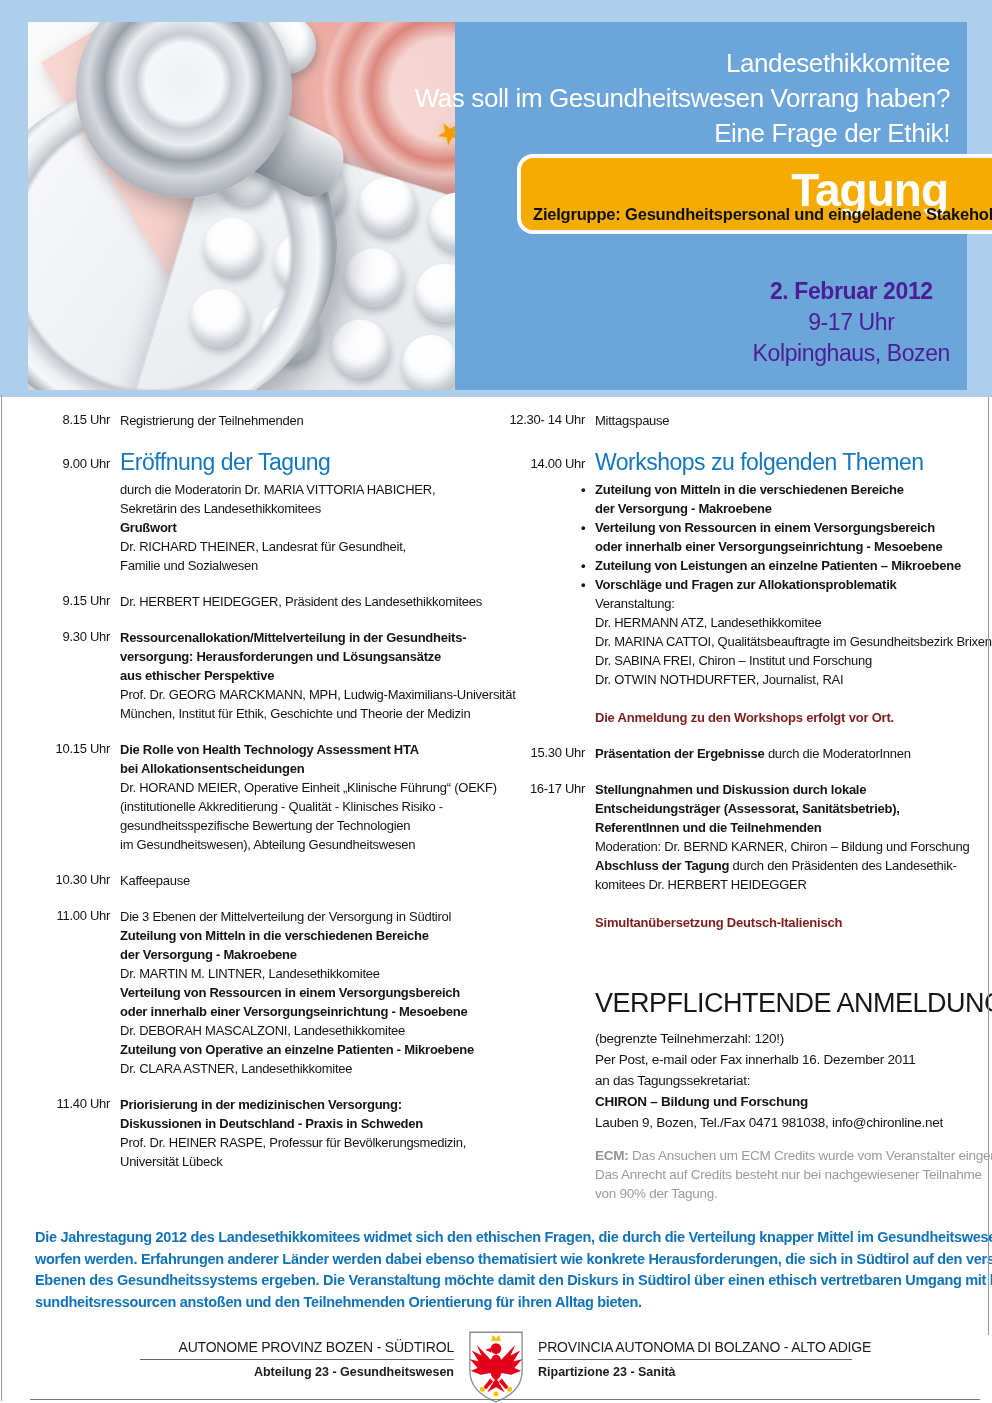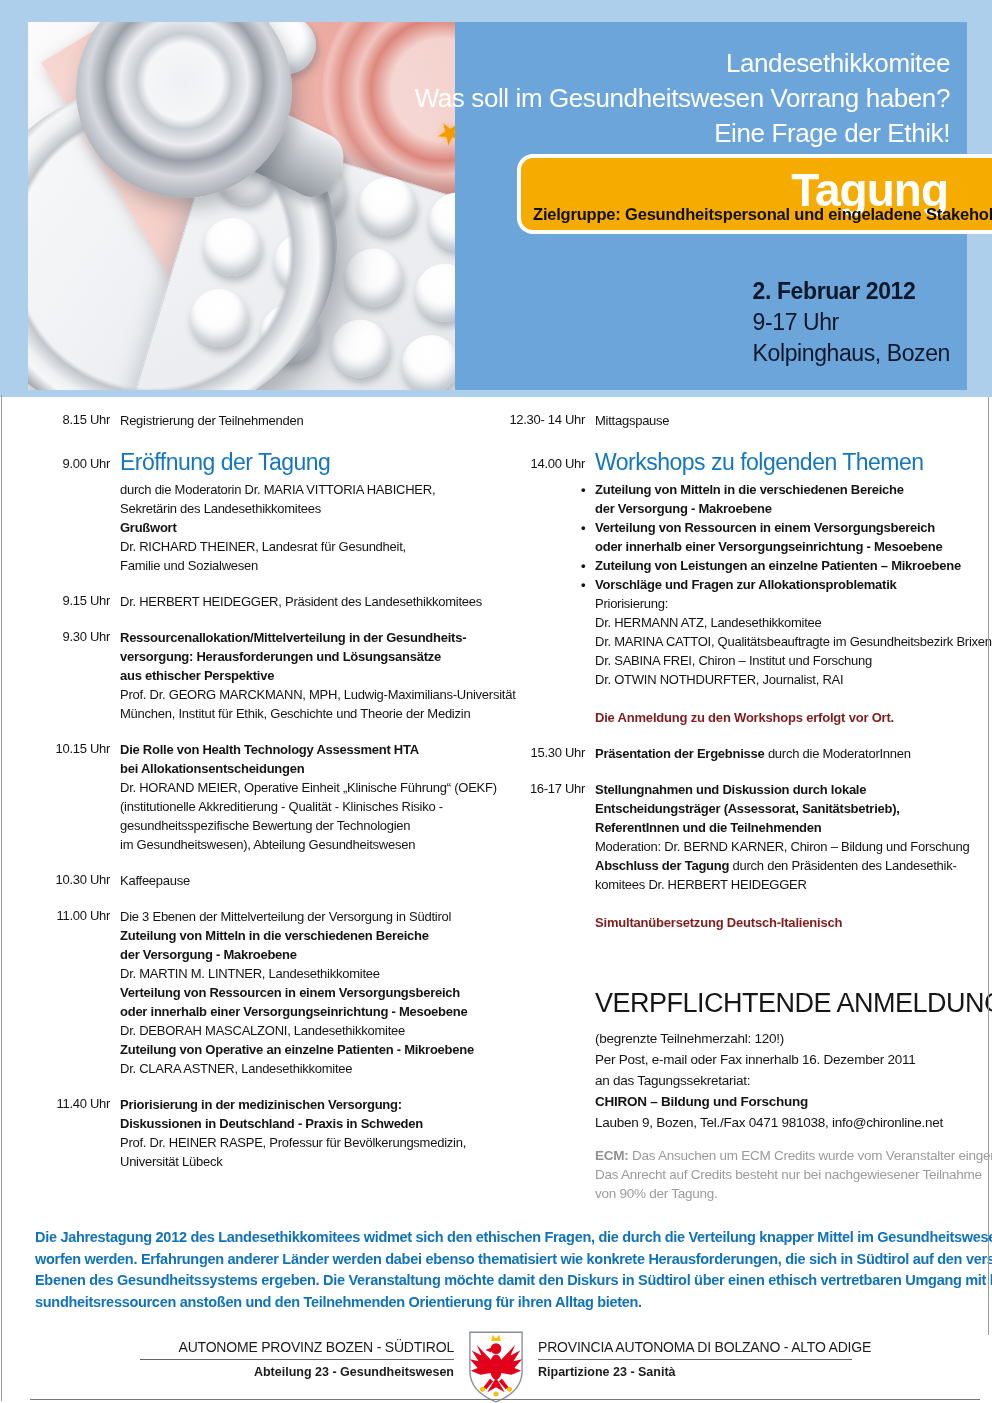--- a/index.html
+++ b/index.html
@@ -45,21 +45,21 @@
 
   .panel{position:absolute;left:455px;top:22px;width:512px;height:368px;background:#6ba5d9;}
   .headline{position:absolute;right:42px;top:46px;text-align:right;color:#fff;
             font-size:26px;font-weight:normal;line-height:35px;letter-spacing:-0.4px;white-space:nowrap;}
   .badge{position:absolute;left:517px;top:154px;right:0;height:80px;box-sizing:border-box;
          background:#f5ab00;border:4px solid #fff;border-right:none;border-radius:16px 0 0 16px;}
   .badge-title{text-align:right;padding:9px 44px 0 0;font-size:46px;font-weight:bold;color:#fff;
                line-height:1;letter-spacing:-1px;}
   .badge-subtitle{position:absolute;left:12px;bottom:6px;font-size:16.5px;font-weight:bold;
                   color:#101010;letter-spacing:-0.2px;white-space:nowrap;}
-  .date-block{position:absolute;right:42px;top:276px;text-align:left;color:#0f172a;
+  .date-block{position:absolute;right:42px;top:276px;text-align:center;color:#4c1d95;
               font-size:23px;line-height:31px;letter-spacing:-0.4px;white-space:nowrap;}
   .date-line1{font-weight:bold;}
 
   
   .program{display:flex;padding:14px 14px 0 28px;}
   .col-left{width:469px;flex:none;}
   .col-right{flex:1;min-width:0;}
   .item{display:grid;grid-template-columns:82px 1fr;column-gap:10px;margin-bottom:17px;}
   .col-right .item{grid-template-columns:88px 1fr;}
   .time{text-align:right;font-size:13px;letter-spacing:-0.3px;white-space:nowrap;padding-top:1px;color:#141414;}
@@ -299,21 +299,21 @@
                 <div class="line" data-style="n"><span class="b">der Versorgung - Makroebene</span><span class="r"></span></div>
 
                 <div class="line" data-style="bullet"><span class="b">Verteilung von Ressourcen in einem Versorgungsbereich</span><span class="r"></span></div>
 
                 <div class="line" data-style="n"><span class="b">oder innerhalb einer Versorgungseinrichtung - Mesoebene</span><span class="r"></span></div>
 
                 <div class="line" data-style="bullet"><span class="b">Zuteilung von Leistungen an einzelne Patienten – Mikroebene</span><span class="r"></span></div>
 
                 <div class="line" data-style="bullet"><span class="b">Vorschläge und Fragen zur Allokationsproblematik</span><span class="r"></span></div>
 
-                <div class="line" data-style="n"><span class="b"></span><span class="r">Priorisierung:</span></div>
+                <div class="line" data-style="n"><span class="b"></span><span class="r">Veranstaltung:</span></div>
 
                 <div class="line" data-style="n"><span class="b"></span><span class="r">Dr. HERMANN ATZ, Landesethikkomitee</span></div>
 
                 <div class="line" data-style="n"><span class="b"></span><span class="r">Dr. MARINA CATTOI, Qualitätsbeauftragte im Gesundheitsbezirk Brixen</span></div>
 
                 <div class="line" data-style="n"><span class="b"></span><span class="r">Dr. SABINA FREI, Chiron – Institut und Forschung</span></div>
 
                 <div class="line" data-style="n"><span class="b"></span><span class="r">Dr. OTWIN NOTHDURFTER, Journalist, RAI</span></div>
 
                 <div class="line" data-style="sp"><span class="b"></span><span class="r"></span></div>

